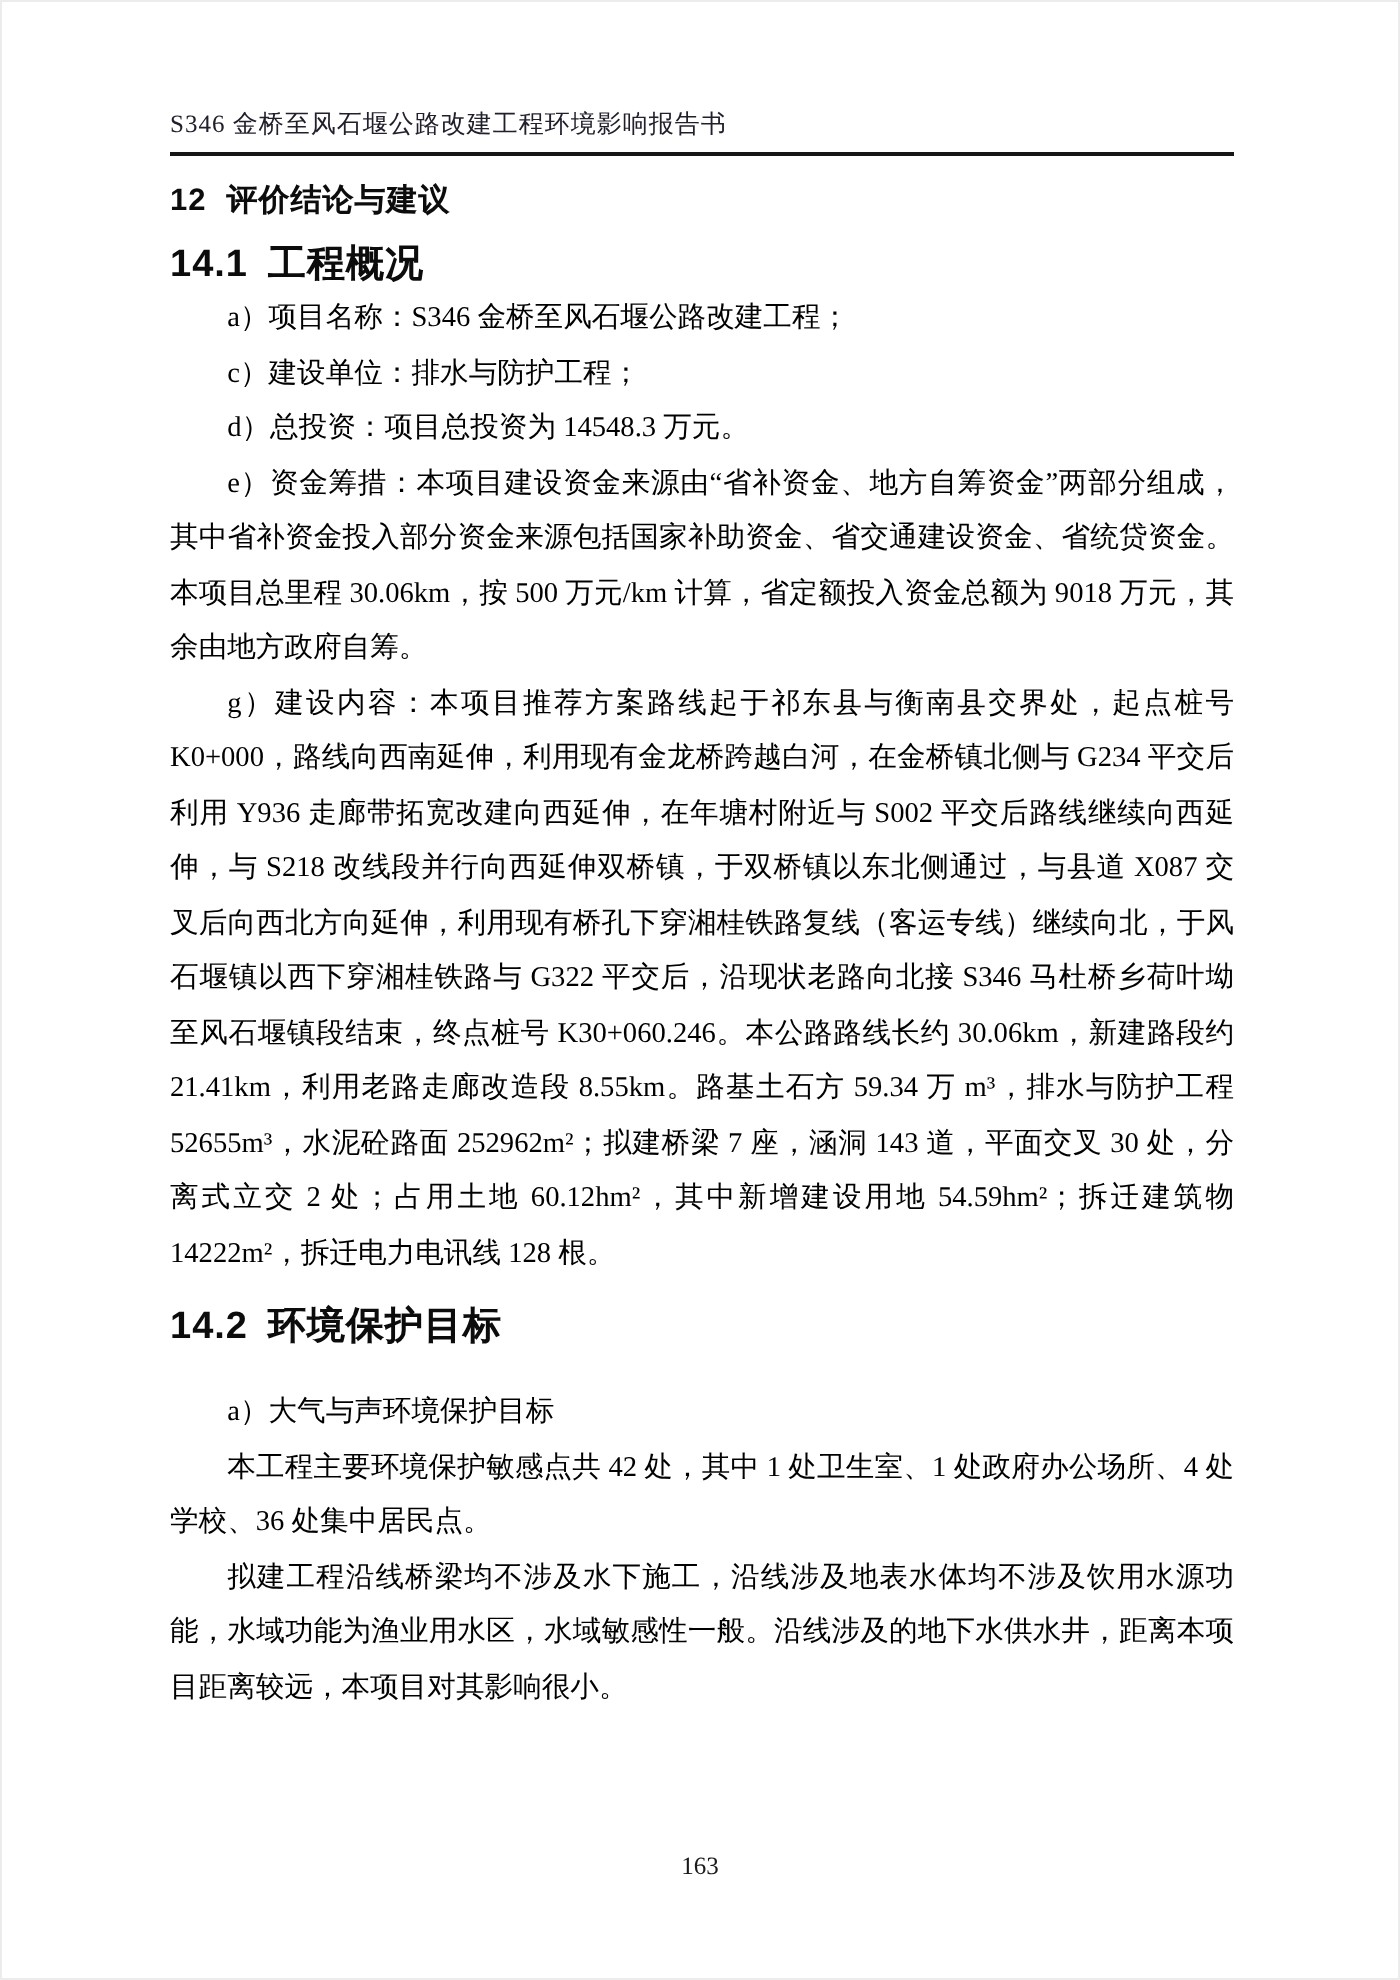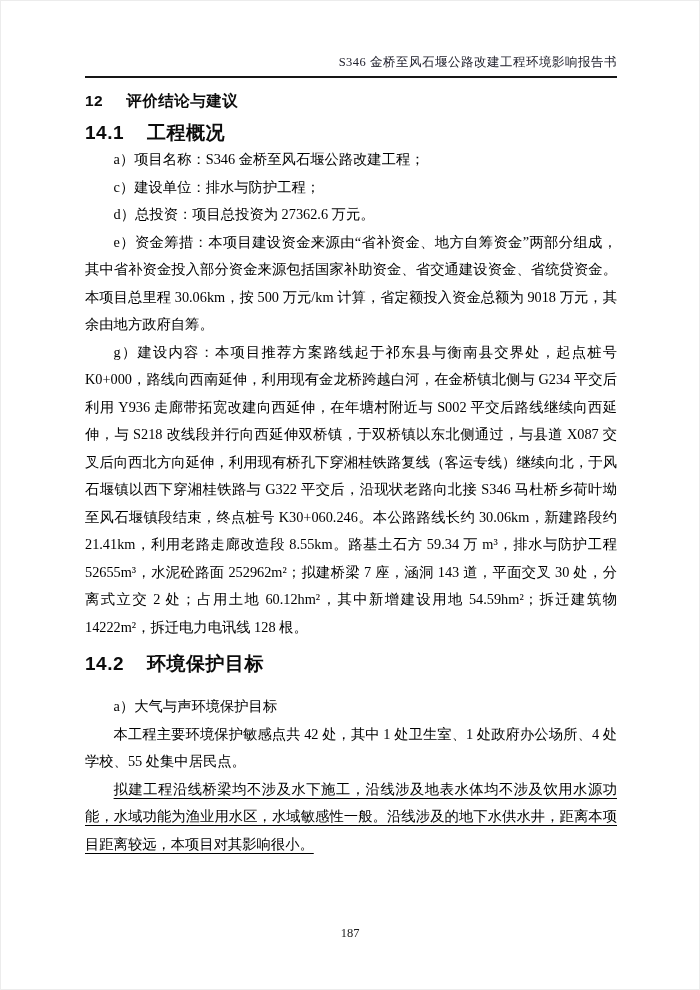--- a/index.html
+++ b/index.html
@@ -10,49 +10,48 @@
     height: 990px;
     margin: 0 auto;
     background: #ffffff;
     border: 1px solid #ececec;
     color: #141414;
     font-family: "Liberation Serif", "DejaVu Serif", serif;
     padding: 54px 82px 0 84px;
     overflow: hidden;
   }
   .page-header {
-    text-align: right;
+    text-align: left;
     font-size: 12.5px;
     letter-spacing: 0.5px;
     color: #20202c;
     padding-bottom: 6px;
     border-bottom: 2px solid #161616;
     line-height: 15px;
   }
   h1.sec, h2.sub {
     font-family: "Liberation Sans", "DejaVu Sans", sans-serif;
     font-weight: bold;
     color: #0c0c0c;
     letter-spacing: 0.5px;
   }
   h1.sec { font-size: 15.5px; margin-top: 14px; line-height: 18px; }
   h2.sub { font-size: 19px; margin-top: 14px; line-height: 18px; }
-  h1.sec .ht, h2.sub .ht { margin-left: 23px; }
+  h1.sec .ht, h2.sub .ht { margin-left: 10px; }
   p.body {
     font-size: 14.3px;
     line-height: 27.5px;
     text-align: justify;
     text-justify: inter-ideograph;
     color: #000000;
   }
   p.indent { text-indent: 2em; }
   .block-items { margin-top: 4px; }
   .after-sub { margin-top: 20px; }
   p.underlined {
-    text-decoration: underline;
     text-underline-offset: 4px;
     text-decoration-thickness: 1px;
   }
   .page-footer {
     position: absolute;
     left: 0;
     bottom: 48px;
     width: 100%;
     text-align: center;
     font-size: 12.5px;
@@ -72,32 +71,32 @@
     <span>12</span><span class="ht">评价结论与建议</span>
   </h1>
 
   <h2 class="sub">
     <span>14.1</span><span class="ht">工程概况</span>
   </h2>
 
   <div class="block-items">
     <p class="body indent">a）项目名称：S346 金桥至风石堰公路改建工程；</p>
     <p class="body indent">c）建设单位：排水与防护工程；</p>
-    <p class="body indent">d）总投资：项目总投资为 27362.6 万元。</p>
+    <p class="body indent">d）总投资：项目总投资为 14548.3 万元。</p>
     <p class="body indent">e）资金筹措：本项目建设资金来源由“省补资金、地方自筹资金”两部分组成，其中省补资金投入部分资金来源包括国家补助资金、省交通建设资金、省统贷资金。本项目总里程 30.06km，按 500 万元/km 计算，省定额投入资金总额为 9018 万元，其余由地方政府自筹。</p>
     <p class="body indent">g）建设内容：本项目推荐方案路线起于祁东县与衡南县交界处，起点桩号 K0+000，路线向西南延伸，利用现有金龙桥跨越白河，在金桥镇北侧与 G234 平交后利用 Y936 走廊带拓宽改建向西延伸，在年塘村附近与 S002 平交后路线继续向西延伸，与 S218 改线段并行向西延伸双桥镇，于双桥镇以东北侧通过，与县道 X087 交叉后向西北方向延伸，利用现有桥孔下穿湘桂铁路复线（客运专线）继续向北，于风石堰镇以西下穿湘桂铁路与 G322 平交后，沿现状老路向北接 S346 马杜桥乡荷叶坳至风石堰镇段结束，终点桩号 K30+060.246。本公路路线长约 30.06km，新建路段约 21.41km，利用老路走廊改造段 8.55km。路基土石方 59.34 万 m³，排水与防护工程 52655m³，水泥砼路面 252962m²；拟建桥梁 7 座，涵洞 143 道，平面交叉 30 处，分离式立交 2 处；占用土地 60.12hm²，其中新增建设用地 54.59hm²；拆迁建筑物 14222m²，拆迁电力电讯线 128 根。</p>
   </div>
 
   <h2 class="sub">
     <span>14.2</span><span class="ht">环境保护目标</span>
   </h2>
 
   <div class="after-sub">
     <p class="body indent">a）大气与声环境保护目标</p>
-    <p class="body indent">本工程主要环境保护敏感点共 42 处，其中 1 处卫生室、1 处政府办公场所、4 处学校、55 处集中居民点。</p>
+    <p class="body indent">本工程主要环境保护敏感点共 42 处，其中 1 处卫生室、1 处政府办公场所、4 处学校、36 处集中居民点。</p>
     <p class="body indent underlined">拟建工程沿线桥梁均不涉及水下施工，沿线涉及地表水体均不涉及饮用水源功能，水域功能为渔业用水区，水域敏感性一般。沿线涉及的地下水供水井，距离本项目距离较远，本项目对其影响很小。</p>
   </div>
 
   <div class="page-footer">
-    <span>187</span>
+    <span>163</span>
   </div>
 
 </div>
 
 </body></html>

